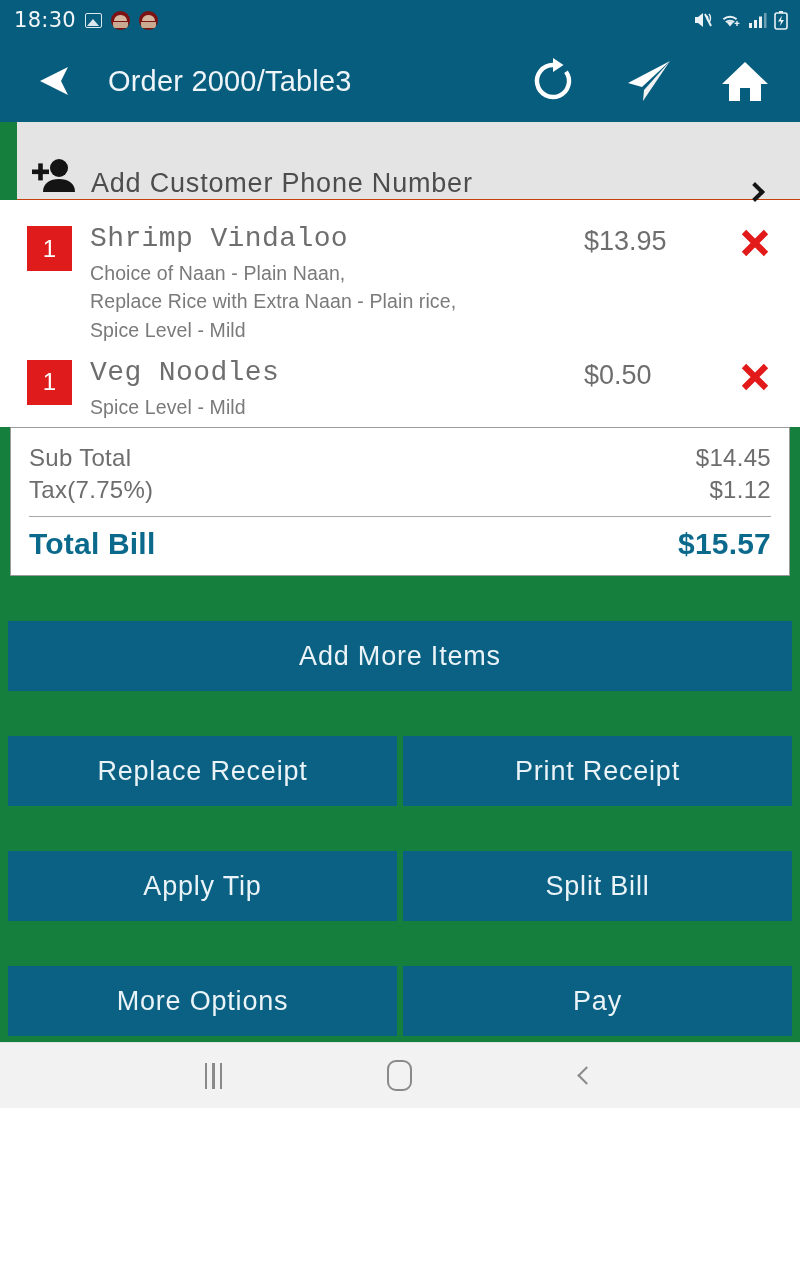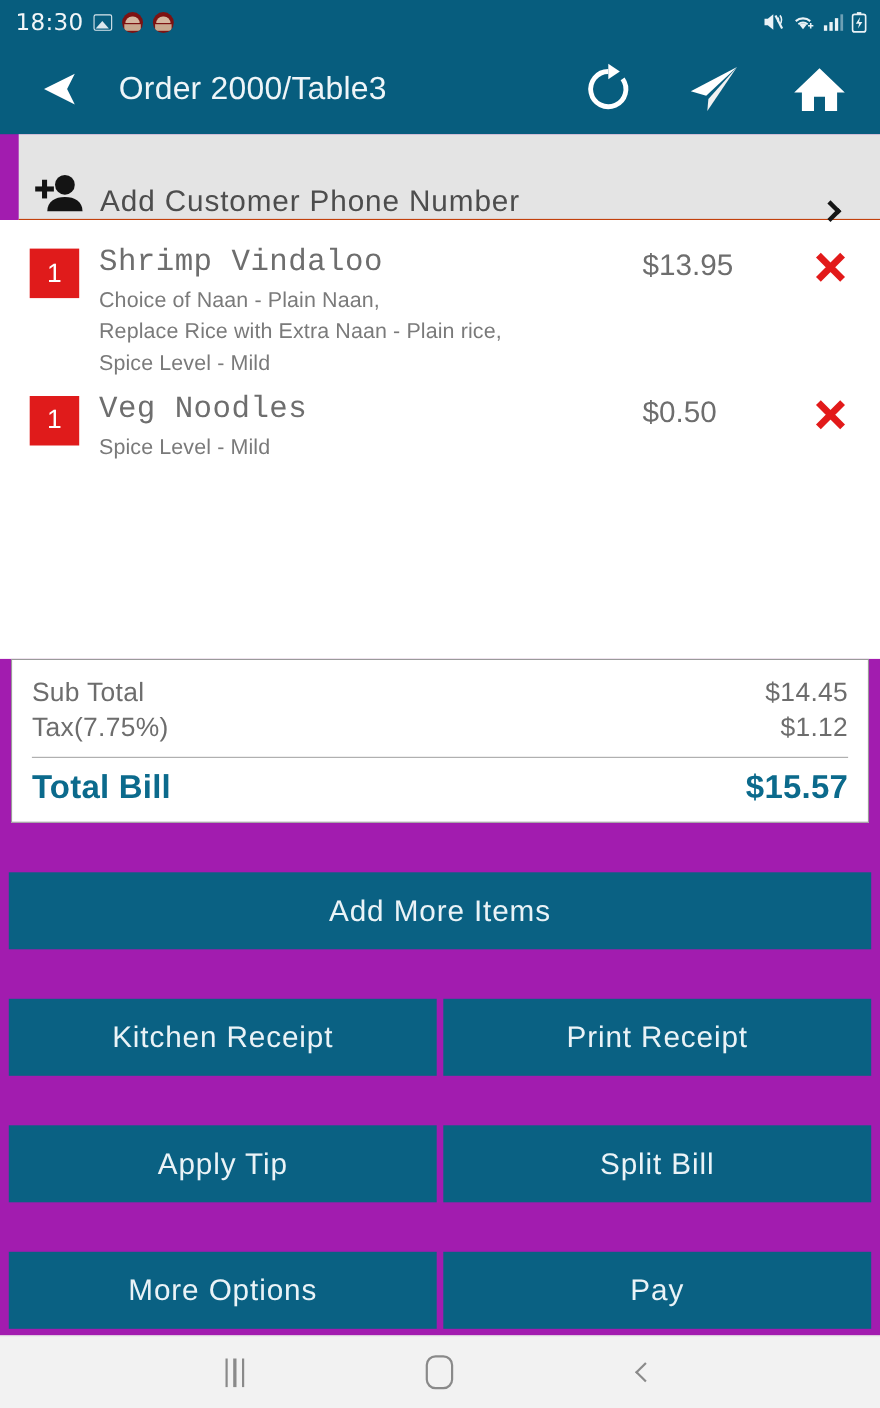--- a/index.html
+++ b/index.html
@@ -7,24 +7,24 @@
   html, body {
     width: 800px;
     height: 1280px;
     overflow: hidden;
     background: #ffffff;
     font-family: "Liberation Sans", sans-serif;
   }
   .phone {
     position: relative;
     width: 800px;
-    height: 1280px;
+    height: 1108px;
     display: flex;
     flex-direction: column;
-    background: #a21caf;
+    background: #15803d;
   }
 
   
   .status-bar {
     height: 40px;
     flex: 0 0 40px;
     background: #075D7E;
     display: flex;
     align-items: center;
     justify-content: space-between;
@@ -394,21 +394,21 @@
       <div class="t-line total">
         <span class="t-label">Total Bill</span>
         <span class="t-value">$15.57</span>
       </div>
     </div>
   </div>
 
   <div class="actions">
     <button class="btn btn-wide">Add More Items</button>
     <div class="btn-row">
-      <button class="btn btn-half">Kitchen Receipt</button>
+      <button class="btn btn-half">Replace Receipt</button>
       <button class="btn btn-half">Print Receipt</button>
     </div>
     <div class="btn-row">
       <button class="btn btn-half">Apply Tip</button>
       <button class="btn btn-half">Split Bill</button>
     </div>
     <div class="btn-row">
       <button class="btn btn-half">More Options</button>
       <button class="btn btn-half">Pay</button>
     </div>

